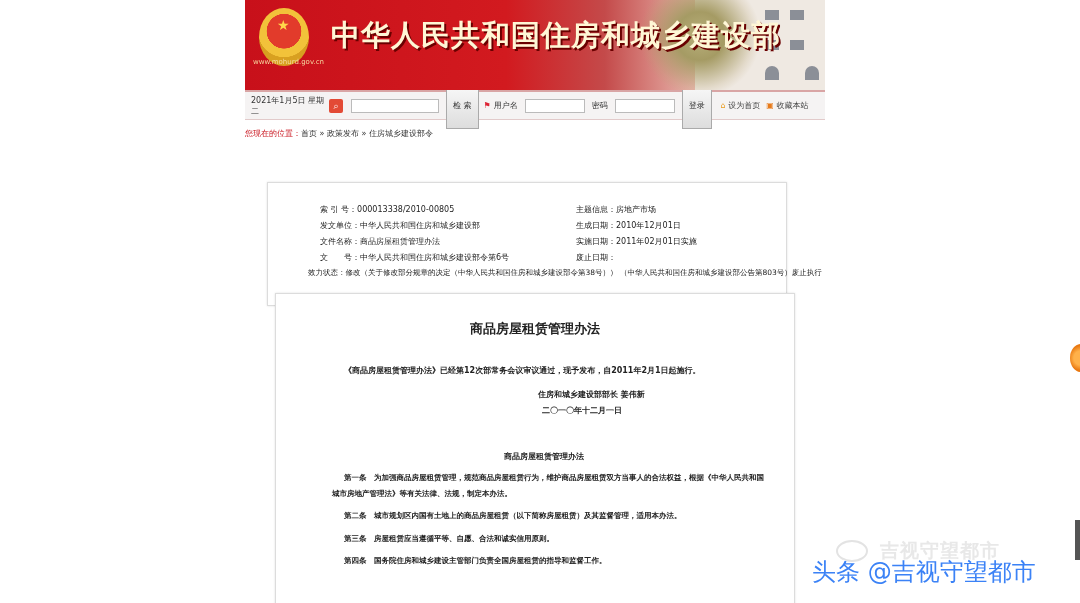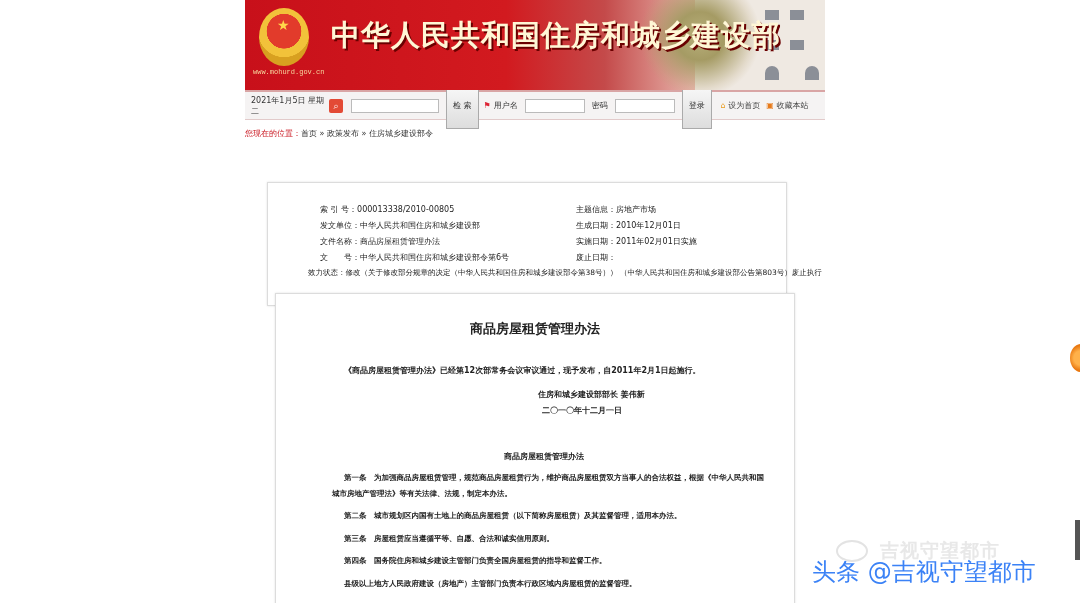--- a/index.html
+++ b/index.html
@@ -4,21 +4,21 @@
 <style>
   html,body{margin:0;padding:0;}
   body{width:1080px;height:603px;background:#ffffff;overflow:hidden;position:relative;font-family:"DejaVu Sans",sans-serif;color:#222;}
   .page{position:absolute;left:245px;top:0;width:580px;}
   .banner{position:relative;height:90px;background:linear-gradient(90deg,#c8101a 0%,#d21a1f 45%,#c44a4a 62%,#e9b9b0 78%,#f2ece6 100%);overflow:hidden;}
   .banner .bldg{position:absolute;right:0;top:0;width:130px;height:90px;background:#efe9e2;}
   .banner .win{position:absolute;width:14px;height:10px;background:#8b8f97;}
   .banner .tree{position:absolute;left:395px;top:0;width:120px;height:90px;background:radial-gradient(circle at 50% 40%,#b9b07c 0%,#a59b64 30%,rgba(180,160,110,0.2) 65%,rgba(0,0,0,0) 75%);}
   .emblem{position:absolute;left:14px;top:8px;width:50px;height:58px;border-radius:50%;background:radial-gradient(circle at 50% 40%,#e23b2b 0 40%,#f2c23a 41% 60%,#d8a020 61%);}
   .emblem .star{position:absolute;left:18px;top:10px;color:#ffd84a;font-size:14px;line-height:14px;}
-  .url{position:absolute;left:8px;top:68px;font-size:7px;color:#f6d9a0;font-family:Liberation Mono, monospace;}
+  .url{position:absolute;left:8px;top:58px;font-size:7px;color:#f6d9a0;}
   .title-cn{position:absolute;left:86px;top:16px;font-size:29px;font-weight:bold;letter-spacing:1px;color:#fff7d6;text-shadow:2px 2px 0 #6a0000;white-space:nowrap;}
   .title-en{position:absolute;left:126px;top:60px;font-size:8px;color:#f8e86a;white-space:nowrap;}
   .toolbar{height:30px;background:#f5f3f3;border-bottom:1px solid #e2caca;border-top:2px solid #d9a5a5;display:flex;align-items:center;font-size:8px;color:#333;padding:0 6px;box-sizing:border-box;}
   .toolbar .date{width:78px;}
   .search-icon{width:14px;height:14px;background:#e34a35;border-radius:2px;color:#fff;font-size:9px;line-height:14px;text-align:center;margin-right:4px;}
   .tb-input{height:12px;border:1px solid #bbb;background:#fff;margin:0 4px;}
   .tb-btn{height:13px;border:1px solid #aaa;background:linear-gradient(#fafafa,#ddd);font-size:8px;padding:16px 6px;line-height:13px;margin:0 3px;}
   .tb-label{margin:0 3px;white-space:nowrap;}
   .tb-link{color:#444;margin-left:6px;white-space:nowrap;}
   .crumb{font-size:8px;margin:8px 0 0 0;color:#333;}
@@ -91,21 +91,20 @@
     <h1>商品房屋租赁管理办法</h1>
     <div class="p" style="left:68px;top:71px">《商品房屋租赁管理办法》已经第12次部常务会议审议通过，现予发布，自2011年2月1日起施行。</div>
     <div class="p" style="left:262px;top:95px">住房和城乡建设部部长  姜伟新</div>
     <div class="p" style="left:266px;top:111px">二〇一〇年十二月一日</div>
     <div class="p" style="left:228px;top:157px;font-weight:bold">商品房屋租赁管理办法</div>
     <div class="p" style="left:68px;top:179px;font-size:7.5px">第一条　为加强商品房屋租赁管理，规范商品房屋租赁行为，维护商品房屋租赁双方当事人的合法权益，根据《中华人民共和国</div>
     <div class="p" style="left:56px;top:195px;font-size:7.5px">城市房地产管理法》等有关法律、法规，制定本办法。</div>
     <div class="p" style="left:68px;top:217px;font-size:7.5px">第二条　城市规划区内国有土地上的商品房屋租赁（以下简称房屋租赁）及其监督管理，适用本办法。</div>
     <div class="p" style="left:68px;top:240px;font-size:7.5px">第三条　房屋租赁应当遵循平等、自愿、合法和诚实信用原则。</div>
     <div class="p" style="left:68px;top:262px;font-size:7.5px">第四条　国务院住房和城乡建设主管部门负责全国房屋租赁的指导和监督工作。</div>
-    <div class="p" style="left:68px;top:285px;font-size:7.5px">县级以上地方人民政府建设（房地产）主管部门负责本行政区域内房屋租赁的监督管理。</div>
   </div>
 </div>
 
 <div class="side-float"></div>
 <div class="side-bar"></div>
 <div class="wm-icon"></div>
 <div class="watermark" style="left:880px">吉视守望都市</div>
 <div class="toutiao">头条 @吉视守望都市</div>
 
 </body></html>

